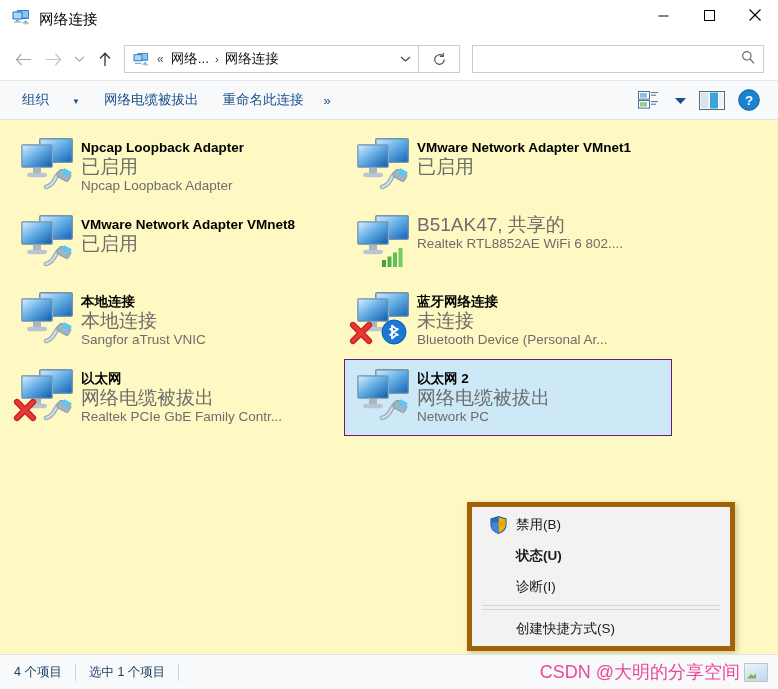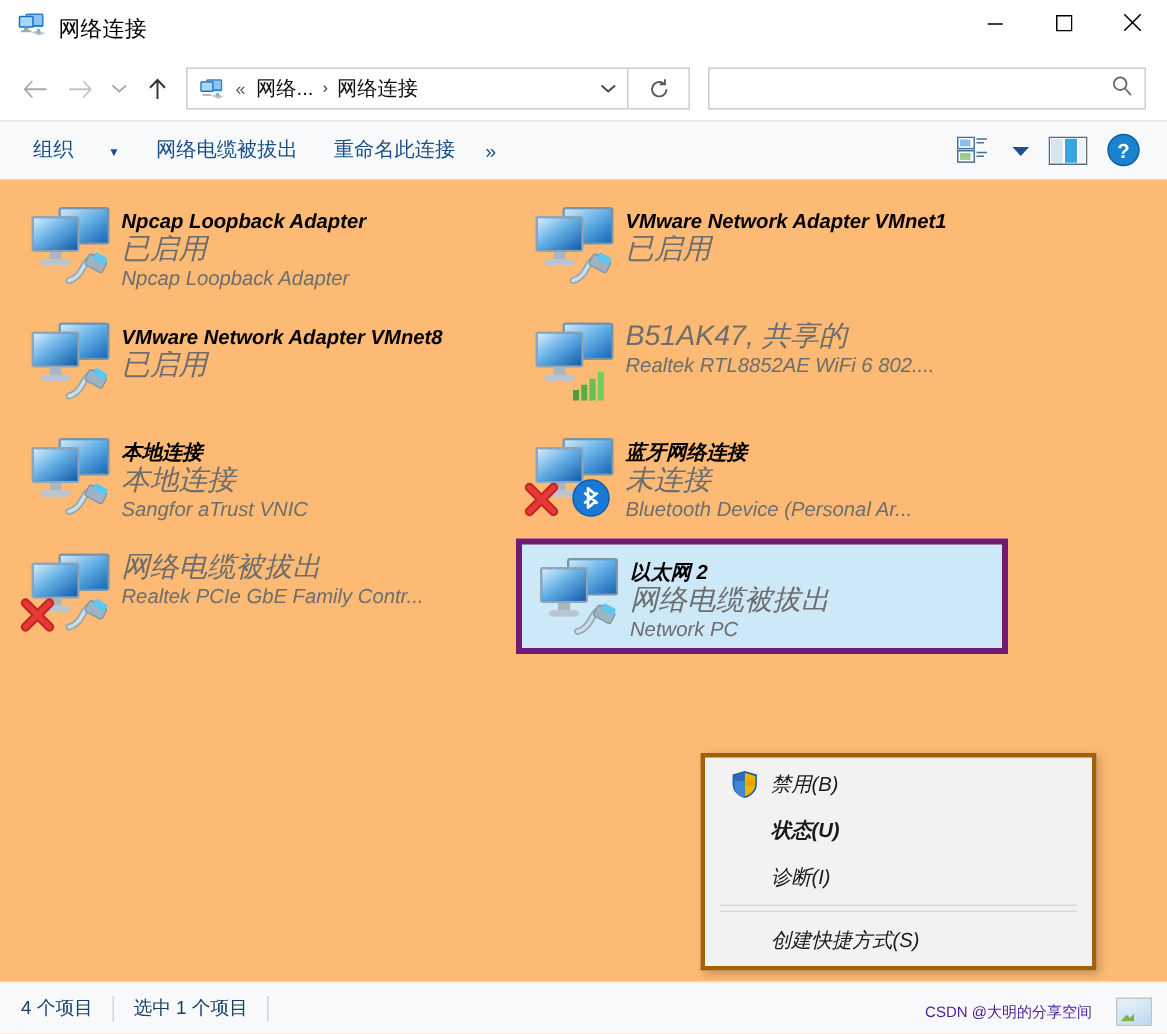--- a/index.html
+++ b/index.html
@@ -41,47 +41,47 @@
   
   .toolbar{height:38px;flex:0 0 38px;display:flex;align-items:center;background:#f7f9fb;
            border-top:1px solid #e4e7ea;border-bottom:1px solid #dfe3e6;padding:0 10px;}
   .tb-item{font-size:13.5px;color:#1a4f8a;padding:0 12px;height:26px;display:flex;align-items:center;gap:23px;cursor:default;white-space:nowrap;}
   .caret{font-size:8px;color:#1a4f8a;position:relative;top:1px;}
   .tb-chev{font-size:13px;color:#1a4f8a;padding:0 8px;letter-spacing:-1px;}
   .tb-right{margin-left:auto;display:flex;align-items:center;gap:2px;padding-right:2px;}
   .tb-ico{height:28px;display:flex;align-items:center;justify-content:center;padding:0 5px;}
 
   
-  .content{flex:1;position:relative;background:#fdba74;overflow:hidden;font-style:italic;}
+  .content{flex:1;position:relative;background:#fef9c3;overflow:hidden;}
   .grid{position:absolute;left:0;top:0;right:0;display:flex;flex-wrap:wrap;padding:8px 0 0 4px;}
   .cell{width:336px;height:77px;box-sizing:border-box;}
   .item{display:flex;align-items:flex-start;padding:6px 8px 6px 6px;margin:0 4px;height:100%;box-sizing:border-box;
         border:1px solid transparent;cursor:default;}
-  .item.selected{background:#cde8f7;border:4px solid #701a75;}
+  .item.selected{background:#cde8f7;border:1px solid #701a75;}
   .ico-wrap{position:relative;width:66px;height:60px;flex:0 0 66px;}
   .texts{padding-top:3px;min-width:0;flex:1;}
   .nm{font-size:13.5px;color:#000;font-weight:700;line-height:19px;white-space:nowrap;overflow:hidden;}
   .st{font-size:19px;color:#6d6d6d;line-height:19px;white-space:nowrap;overflow:hidden;}
   .dv{font-size:13.5px;color:#6d6d6d;line-height:19px;white-space:nowrap;overflow:hidden;}
 
   
-  .ctx{position:absolute;left:467px;top:382px;width:258px;background:#f2f2f2;border:3px solid #a16207;
+  .ctx{position:absolute;left:467px;top:382px;width:258px;background:#f2f2f2;border:5px solid #a16207;
        box-shadow:2px 2px 6px rgba(0,0,0,.22);padding:2px 0;z-index:40;}
   .ctx-item{height:31px;display:flex;align-items:center;padding-left:10px;font-size:13.5px;color:#1a1a1a;cursor:default;}
   .ctx-item.bold{font-weight:700;}
   .ctx-ico{width:32px;flex:0 0 32px;display:flex;align-items:center;justify-content:center;}
   .ctx-ico.blank{}
   .ctx-sep{height:1px;background:#d7d7d7;margin:3px 10px;}
   .ctx-label{padding-left:2px;}
 
   
   .statusbar{flex:0 0 34px;height:34px;border-top:1px solid #dfe3e6;background:#f7f9fb;display:flex;align-items:center;padding:0 14px;}
   .status-seg{font-size:12.5px;color:#1a3f66;padding-right:13px;}
   .status-div{width:1px;height:17px;background:#ccd4dc;margin-right:13px;}
-  .watermark{position:absolute;right:10px;bottom:5px;font-size:10px;color:#4c1d95;display:flex;align-items:center;gap:16px;z-index:60;}
+  .watermark{position:absolute;right:10px;bottom:5px;font-size:18px;color:#ec4899;display:flex;align-items:center;gap:4px;z-index:60;}
   .wm-ico{width:22px;height:17px;border:1px solid #c4c4c4;background:linear-gradient(160deg,#eaf3fa 0%,#cfe5f4 55%,#bcd9ee 100%);position:relative;}
   .wm-ico:after{content:"";position:absolute;left:2px;bottom:2px;width:9px;height:6px;background:#7cb342;clip-path:polygon(0 100%,45% 25%,70% 60%,100% 15%,100% 100%);}
 </style>
 </head>
 <body>
 
 <div class="win">
 
   <div class="titlebar">
     <div class="title-left">
@@ -495,20 +495,21 @@
       <path d="M3 19c4-1 7-4 9-8 1.7-3.4 4-6.2 7-7.6" stroke="#cfdde6" stroke-width="2.4" fill="none" stroke-linecap="round"></path>
       <rect x="17" y="1" width="13" height="8" rx="1.6" transform="rotate(28 17 1)" fill="#9fb4c2" stroke="#7d93a3" stroke-width="0.8"></rect>
       <rect x="21" y="0" width="9" height="5" rx="1" transform="rotate(28 21 0)" fill="#5ec6f0"></rect>
     </svg>
               <svg width="28" height="28" viewBox="0 0 28 28" style="position:absolute;left:-2px;top:30px;">
       <path d="M4 6l16 16M20 6L4 22" stroke="#c62020" stroke-width="6.2" stroke-linecap="round"></path>
       <path d="M4 6l16 16M20 6L4 22" stroke="#e53935" stroke-width="3.6" stroke-linecap="round"></path>
     </svg>
             </div>
             <div class="texts">
+              <div class="nm">以太网</div>
               <div class="st">网络电缆被拔出</div>
               <div class="dv">Realtek PCIe GbE Family Contr...</div>
             </div>
           </div>
         </div>
         <div class="cell">
           <div class="item selected">
             <div class="ico-wrap">
   <svg width="62" height="56" viewBox="0 0 62 56" style="position:absolute;left:2px;top:0;">
     <rect x="22" y="3" width="34" height="25" rx="2" fill="#7d93a6"></rect>

